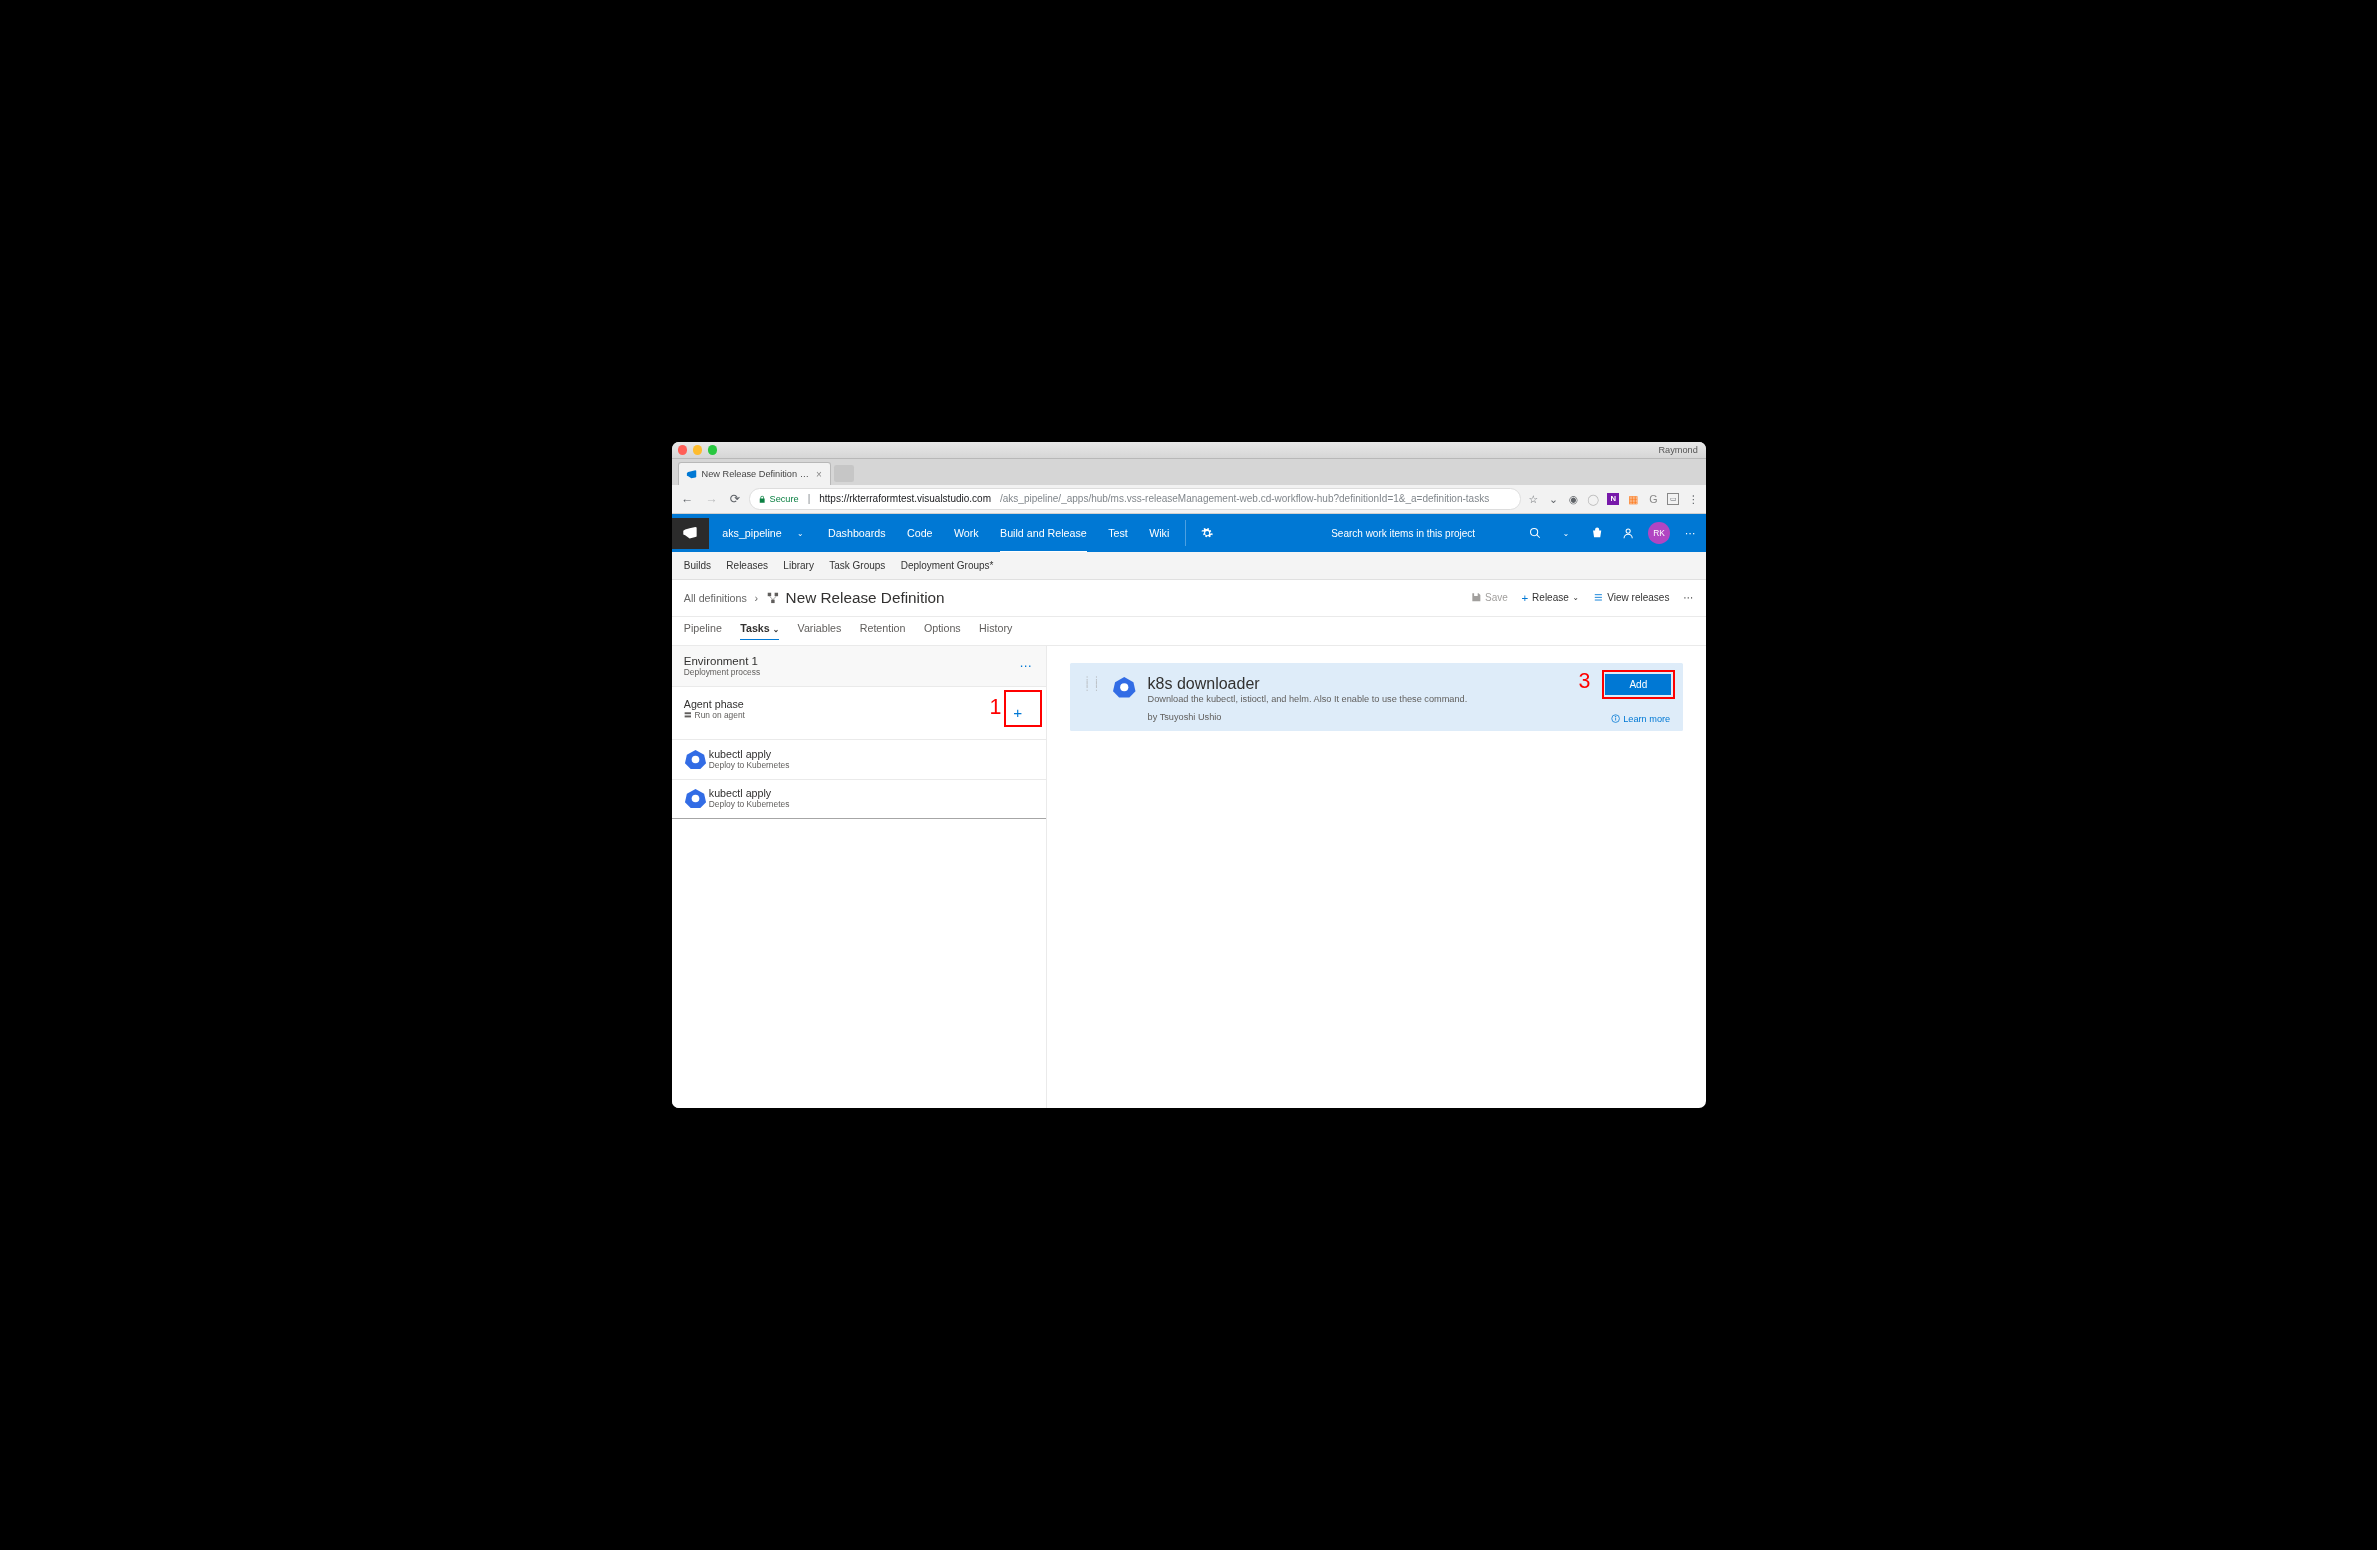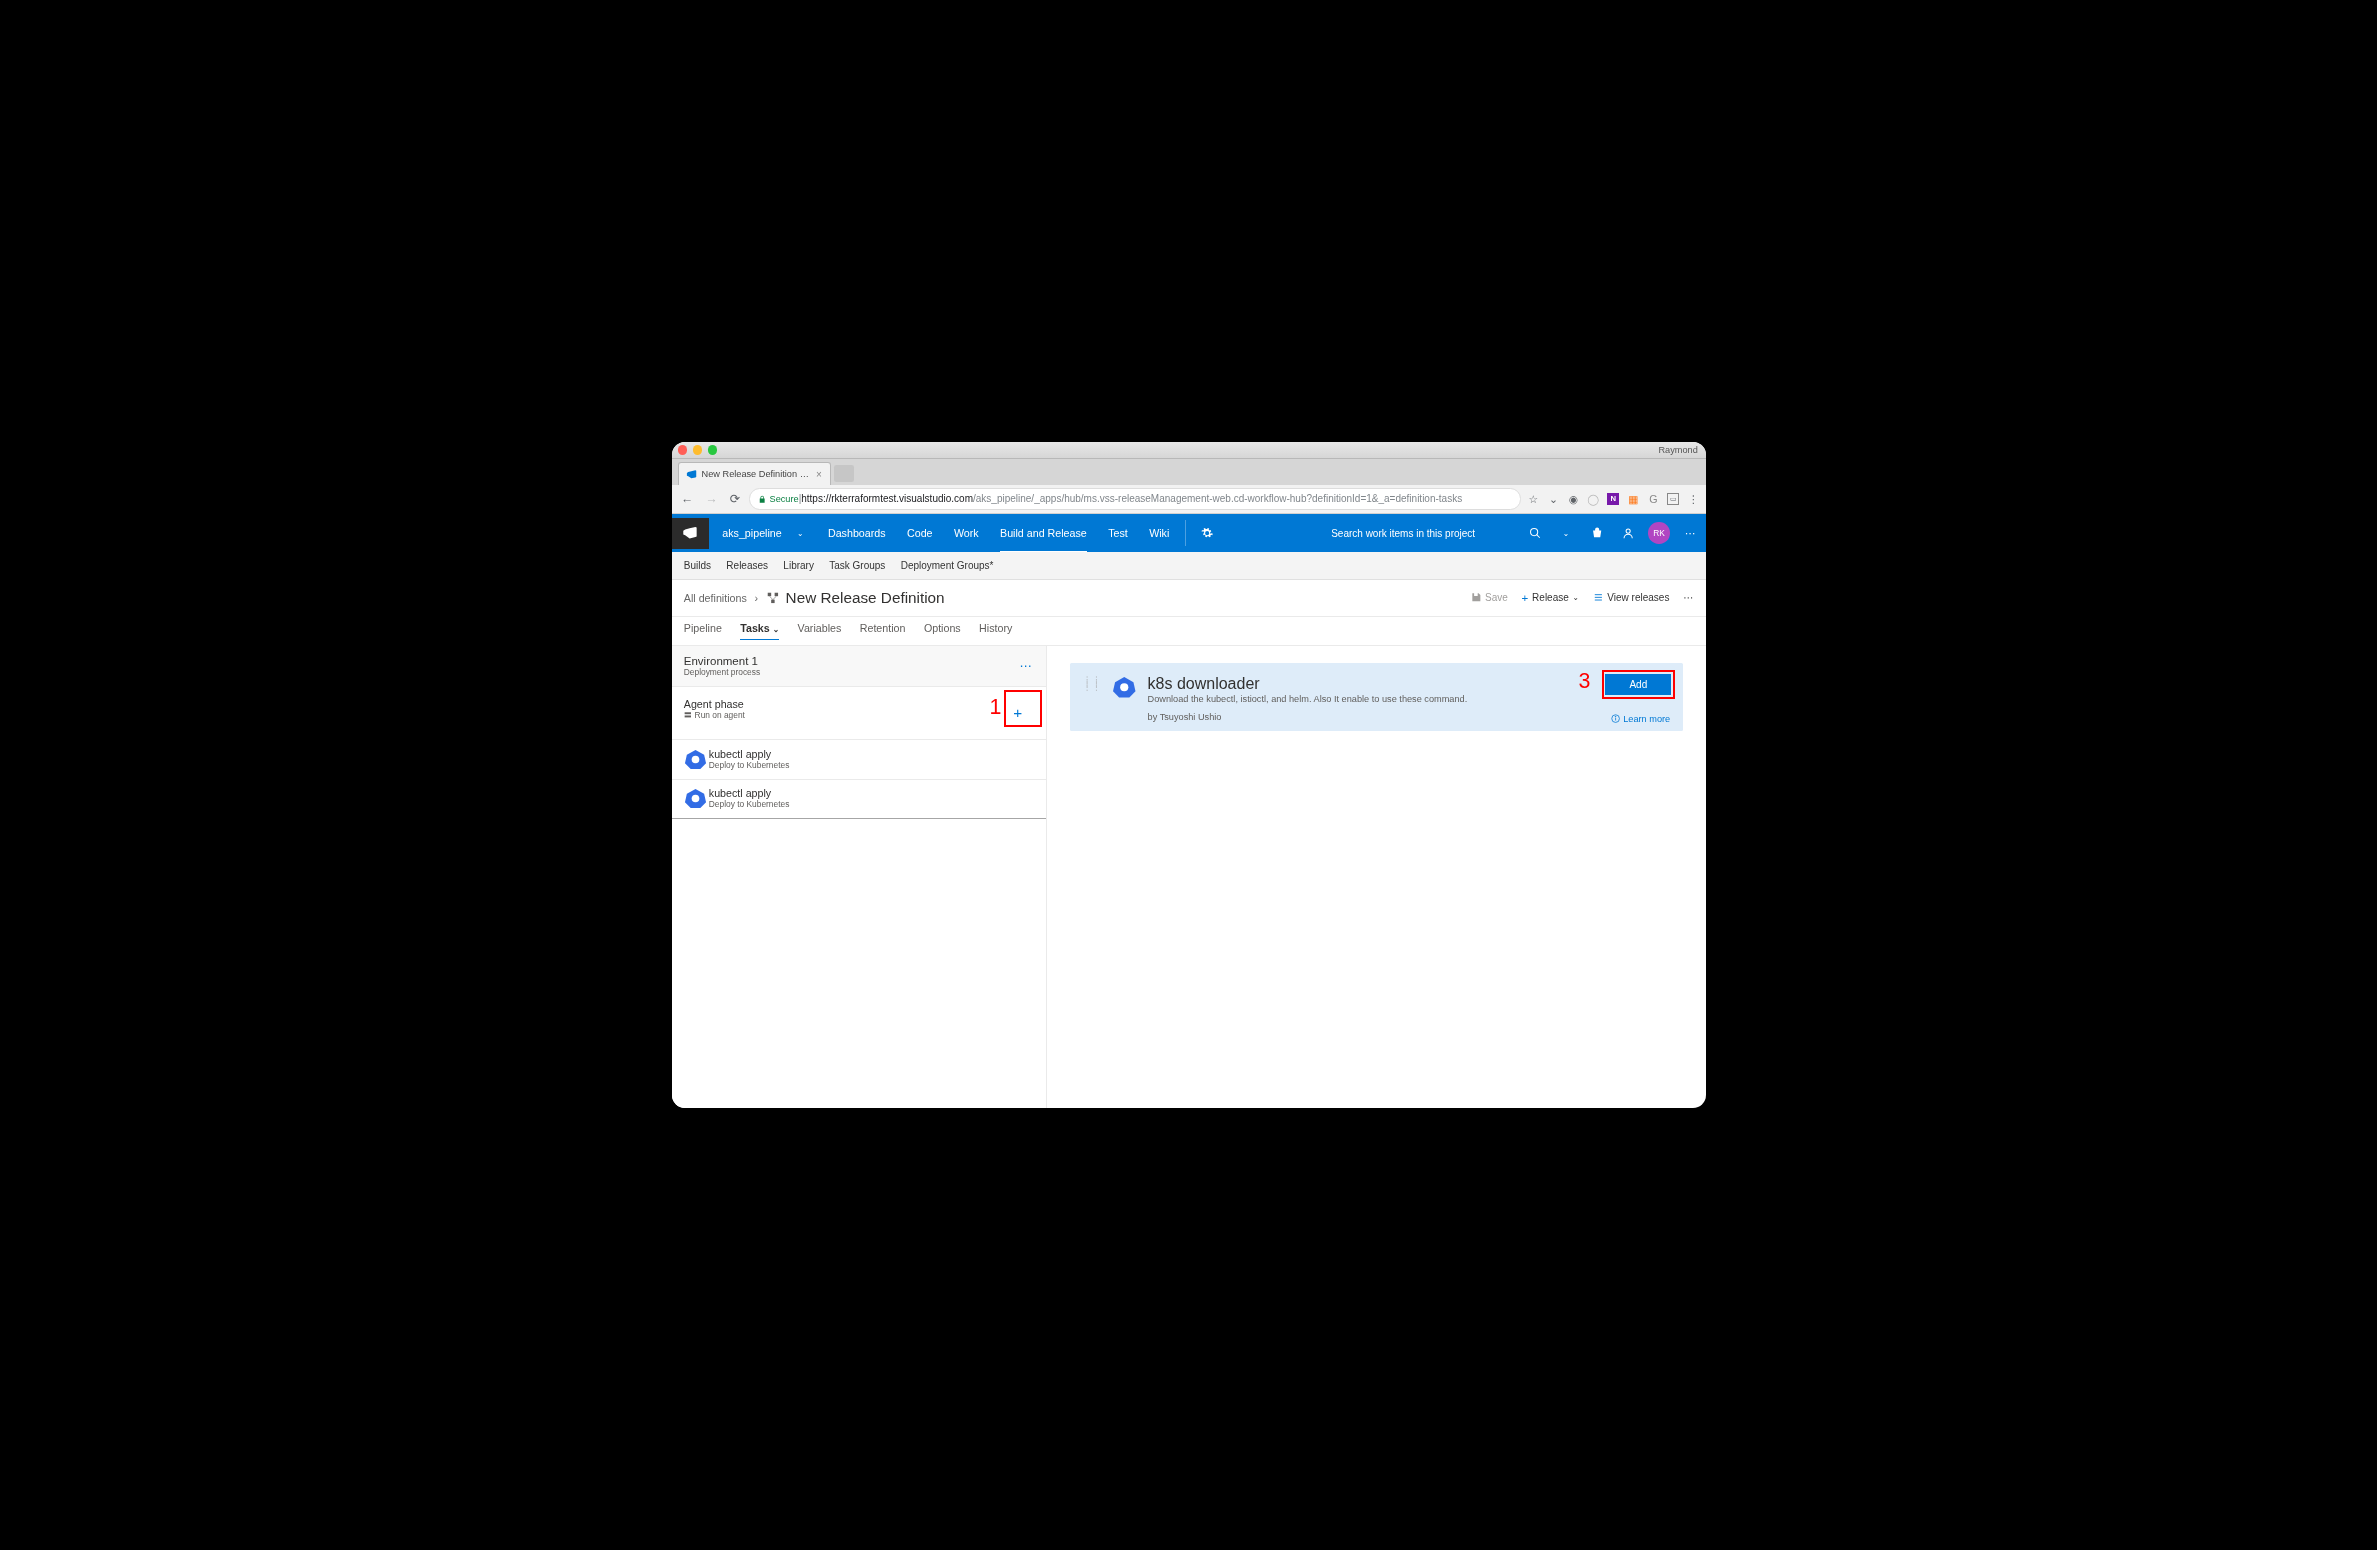--- a/index.html
+++ b/index.html
@@ -1,17 +1,17 @@
 <!DOCTYPE html>
 <html style="font-size:12.3px"><head>
 <meta charset="utf-8">
 <style>
   * { margin: 0; padding: 0; box-sizing: border-box; font-family: "Segoe UI", -apple-system, sans-serif; }
   body { background: #000; display: flex; align-items: center; justify-content: center; min-height: 100vh; }
-  .frame { width: 1034px; height: 666px; background: #fff; border-radius: 13px; overflow: hidden; display: flex; flex-direction: column; box-shadow: 0 7.7px 31px rgba(0,0,0,.6); }
+  .frame { width: 1034px; height: 666px; background: #fff; border-radius: 7px; overflow: hidden; display: flex; flex-direction: column; box-shadow: 0 7.7px 31px rgba(0,0,0,.6); }
 
   
   .mac-titlebar { height: 17px; background: linear-gradient(#e8e8e8,#d6d6d6); display: flex; align-items: center; padding: 0 6.1px; border-bottom: 0.8px solid #b8b8b8; position: relative; }
   .mac-titlebar .dots { display: flex; gap: 6.1px; }
   .mac-titlebar .dot { width: 9.2px; height: 9.2px; border-radius: 50%; }
   .mac-titlebar .dot.r { background: #ff5f57; }
   .mac-titlebar .dot.y { background: #febc2e; }
   .mac-titlebar .dot.g { background: #28c840; }
   .mac-titlebar .user { position: absolute; right: 7.7px; font-size: 9.2px; color: #555; }
 
@@ -19,21 +19,21 @@
   .tabstrip { height: 26px; background: #d6d6d6; display: flex; align-items: flex-end; padding-left: 6.1px; }
   .tab { background: #f2f2f2; height: 23px; width: 153px; border-radius: 3.1px 3.1px 0 0; display: flex; align-items: center; padding: 0 7.7px; font-size: 9.2px; color: #444; border: 0.8px solid #b8b8b8; border-bottom: none; gap: 4.6px; }
   .tab .vsts-ico { width: 10.7px; height: 10.7px; }
   .tab .tabtext { flex: 1; white-space: nowrap; overflow: hidden; text-overflow: ellipsis; }
   .tab .x { color: #888; font-size: 10px; }
   .newtab { width: 20px; height: 17px; background: #c6c6c6; margin-left: 3.1px; margin-bottom: 3.1px; border-radius: 2.3px; }
 
   
   .urlbar { height: 29px; background: #f2f2f2; display: flex; align-items: center; padding: 0 6.1px; border-bottom: 0.8px solid #d0d0d0; gap: 6.1px; }
   .urlbar .navbtn { color: #5f6368; font-size: 12.3px; padding: 3.1px; }
-  .urlbar .addr { flex: 1; height: 21.4px; background: #fff; border: 0.8px solid #ddd; border-radius: 10.7px; display: flex; align-items: center; padding: 0 7.7px; font-size: 10px; gap: 0; overflow: hidden; text-align: right; }
+  .urlbar .addr { flex: 1; height: 21.4px; background: #fff; border: 0.8px solid #ddd; border-radius: 10.7px; display: flex; align-items: center; padding: 0 7.7px; font-size: 10px; gap: 9px; overflow: hidden; text-align: right; }
   .urlbar .secure { color: #0b8043; font-size: 9.2px; display: flex; align-items: center; gap: 3.1px; }
   .urlbar .urlhost { color: #202124; }
   .urlbar .urlpath { color: #80868b; white-space: nowrap; overflow: hidden; text-overflow: ellipsis; }
   .urlbar .exticons { display: flex; gap: 7.7px; align-items: center; color: #5f6368; font-size: 10.7px; }
   .exticons .ico { width: 12.3px; height: 12.3px; display: inline-flex; align-items: center; justify-content: center; }
 
   
   .vsts-nav { height: 38px; background: #0078d4; color: #fff; display: flex; align-items: center; font-size: 10.7px; }
   .vsts-logo { width: 37px; height: 31px; background: #2b2b2b; display: flex; align-items: center; justify-content: center; }
   .vsts-logo svg { width: 15.3px; height: 15.3px; fill: #fff; }

